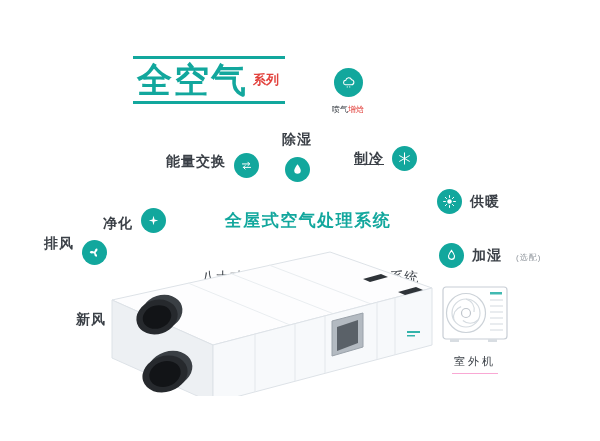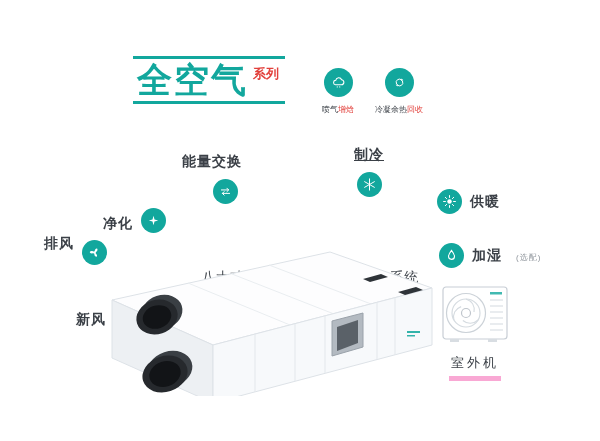--- a/index.html
+++ b/index.html
@@ -10,59 +10,59 @@
   :root{
     --teal:#12a79d;
     --red:#e2413c;
     --ink:#3b4047;
   }
   
   .brand{position:absolute;left:133px;top:56px;width:152px;}
   .rule{height:3px;background:var(--teal);}
   .brand-row{display:flex;align-items:flex-end;padding:3px 2px 4px 4px;}
   .brand-title{font-size:35px;font-weight:bold;color:var(--teal);line-height:1;letter-spacing:2px;}
-  .brand-series{font-size:13px;font-weight:bold;color:var(--red);margin-left:5px;margin-bottom:14px;text-align:center;}
-  
-  .top-features{position:absolute;left:313px;top:68px;display:flex;gap:11px;}
+  .brand-series{font-size:13px;font-weight:bold;color:var(--red);margin-left:5px;margin-bottom:8px;text-align:center;}
+  
+  .top-features{position:absolute;left:323px;top:68px;display:flex;gap:2px;}
   .tf{width:50px;display:flex;flex-direction:column;align-items:center;}
   .tf-circle{width:29px;height:29px;border-radius:50%;background:var(--teal);
     display:flex;align-items:center;justify-content:center;}
   .tf-label{margin-top:7px;font-size:8px;color:var(--ink);white-space:nowrap;}
   .tf-label .hl{color:var(--red);}
   
   .func{position:absolute;display:flex;align-items:center;gap:8px;}
   .func-label{font-size:14px;font-weight:600;color:var(--ink);white-space:nowrap;letter-spacing:1px;}
   .note{font-size:8px;color:#8d939a;font-weight:400;margin-left:14px;}
   .circle{width:25px;height:25px;border-radius:50%;background:var(--teal);
     display:flex;align-items:center;justify-content:center;flex:0 0 auto;}
   .glyph{width:15px;height:15px;display:block;}
   .f0{left:282px;top:131px;flex-direction:column;}
-  .f1{left:354px;top:146px;flex-direction:column;text-decoration:underline;}
+  .f1{left:354px;top:146px;flex-direction:row;text-decoration:underline;}
   .f2{left:437px;top:189px;}
   .f3{left:439px;top:243px;}
-  .f4{left:166px;top:153px;flex-direction:column;width:76px;align-items:flex-end;}
+  .f4{left:166px;top:153px;flex-direction:row;width:76px;align-items:flex-start;}
   .f4 .circle{align-self:flex-end;margin-right:4px;}
   .f5{left:103px;top:199px;align-items:flex-end;}
   .f5 .circle{margin-top:9px;}
   .f6{left:44px;top:235px;align-items:flex-start;}
   .f6 .circle{margin-top:5px;}
   .f7{left:76px;top:311px;align-items:flex-start;text-align:center;}
   .f7 .circle{margin-top:3px;}
   
   .slogan{position:absolute;left:180px;top:209px;width:256px;text-align:center;
     color:var(--teal);font-weight:bold;}
   .slogan-l1{font-size:17px;letter-spacing:1.5px;}
   .slogan-l2{font-size:17px;letter-spacing:1.5px;margin-top:7px;}
   .subtitle{position:absolute;left:160px;top:269px;width:300px;text-align:center;
     font-size:14px;color:#454a51;letter-spacing:0.5px;}
   
   .indoor-unit{position:absolute;left:95px;top:243px;width:345px;height:175px;}
   .outdoor{position:absolute;left:441px;top:286px;width:68px;text-align:center;}
-  .outdoor-label{display:inline-block;margin-top:6px;font-size:13px;color:var(--ink);
-    letter-spacing:3px;border-bottom:5px solid #f9a8d4;padding:0 2px 4px;}
+  .outdoor-label{display:inline-block;margin-top:6px;font-size:11px;color:var(--ink);
+    letter-spacing:3px;border-bottom:1px solid #f9a8d4;padding:0 2px 4px;}
 </style>
 </head>
 <body>
 
 <div class="stage">
 
   <div class="brand">
     <div class="rule"></div>
     <div class="brand-row">
       <span class="brand-title">全空气</span>
@@ -75,33 +75,30 @@
     <div class="tf">
       <span class="tf-circle">
         <svg class="glyph" viewBox="0 0 24 24" fill="none" stroke="#fff" stroke-width="1.7" stroke-linecap="round" stroke-linejoin="round">
           <path d="M7 15.5a3.5 3.5 0 0 1 .6-6.95A4.8 4.8 0 0 1 16.9 7.6 3.3 3.3 0 0 1 16.4 15.5Z"></path>
           <circle cx="10" cy="19" r="0.9" fill="#fff" stroke="none"></circle>
           <circle cx="14" cy="19" r="0.9" fill="#fff" stroke="none"></circle>
         </svg>
       </span>
       <span class="tf-label"><span>喷气</span><span class="hl">增焓</span></span>
     </div>
-    <div class="tf">
-      <span class="tf-circle">
-        <svg class="glyph" viewBox="0 0 24 24" fill="none" stroke="#fff" stroke-width="1.6" stroke-linecap="round">
-          <path d="M7 13.8A5.3 5.3 0 0 1 15.6 8"></path>
-          <polygon points="15.2,5.6 18.2,8.4 14.4,9.4" fill="#fff" stroke="none"></polygon>
-          <path d="M17 10.2A5.3 5.3 0 0 1 8.4 16"></path>
-          <polygon points="8.8,18.4 5.8,15.6 9.6,14.6" fill="#fff" stroke="none"></polygon>
-        </svg>
-      </span>
-      <span class="tf-label"><span>冷凝余热</span><span class="hl">回收</span></span>
-    </div>
-  </div>
-
+  </div>
+
+  <div class="func f0">
+    <span class="func-label">除湿</span>
+    <span class="circle">
+      <svg class="glyph" viewBox="0 0 24 24">
+        <path d="M12 3.5C9 7.5 6.8 10.6 6.8 13.6a5.2 5.2 0 0 0 10.4 0C17.2 10.6 15 7.5 12 3.5Z" fill="#fff"></path>
+      </svg>
+    </span>
+  </div>
 
   <div class="func f1">
     <span class="func-label">制冷</span>
     <span class="circle">
       <svg class="glyph" viewBox="0 0 24 24" stroke="#fff" stroke-width="1.6" stroke-linecap="round">
         <line x1="12" y1="3" x2="12" y2="21"></line>
         <line x1="4.2" y1="7.5" x2="19.8" y2="16.5"></line>
         <line x1="19.8" y1="7.5" x2="4.2" y2="16.5"></line>
       </svg>
     </span>
@@ -172,20 +169,21 @@
       <svg class="glyph" viewBox="0 0 24 24">
         <circle cx="12" cy="12" r="2" fill="#fff"></circle>
         <path d="M12 12c0-5.2 2.6-7 4.4-6.2 1.2 2 -0.4 5.1-4.4 6.2Z" fill="#fff"></path>
         <path d="M12 12c0-5.2 2.6-7 4.4-6.2 1.2 2 -0.4 5.1-4.4 6.2Z" fill="#fff" transform="rotate(120 12 12)"></path>
         <path d="M12 12c0-5.2 2.6-7 4.4-6.2 1.2 2 -0.4 5.1-4.4 6.2Z" fill="#fff" transform="rotate(240 12 12)"></path>
       </svg>
     </span>
   </div>
 
   <div class="slogan">
+    <div class="slogan-l1">全屋式空气处理系统</div>
   </div>
   <div class="subtitle">八大功能，全域覆盖，一体化系统</div>
 
   <svg class="indoor-unit" viewBox="0 0 345 175">
     <ellipse cx="175" cy="166" rx="150" ry="6" fill="#f1f3f5"></ellipse>
 
     <polygon points="17,57 235,9 337,45 118,102" fill="#fdfdfe" stroke="#dde2e7" stroke-width="1"></polygon>
 
     <line x1="93" y1="40" x2="195" y2="82" stroke="#e9edf0"></line>
     <line x1="137" y1="31" x2="239" y2="71" stroke="#e9edf0"></line>

